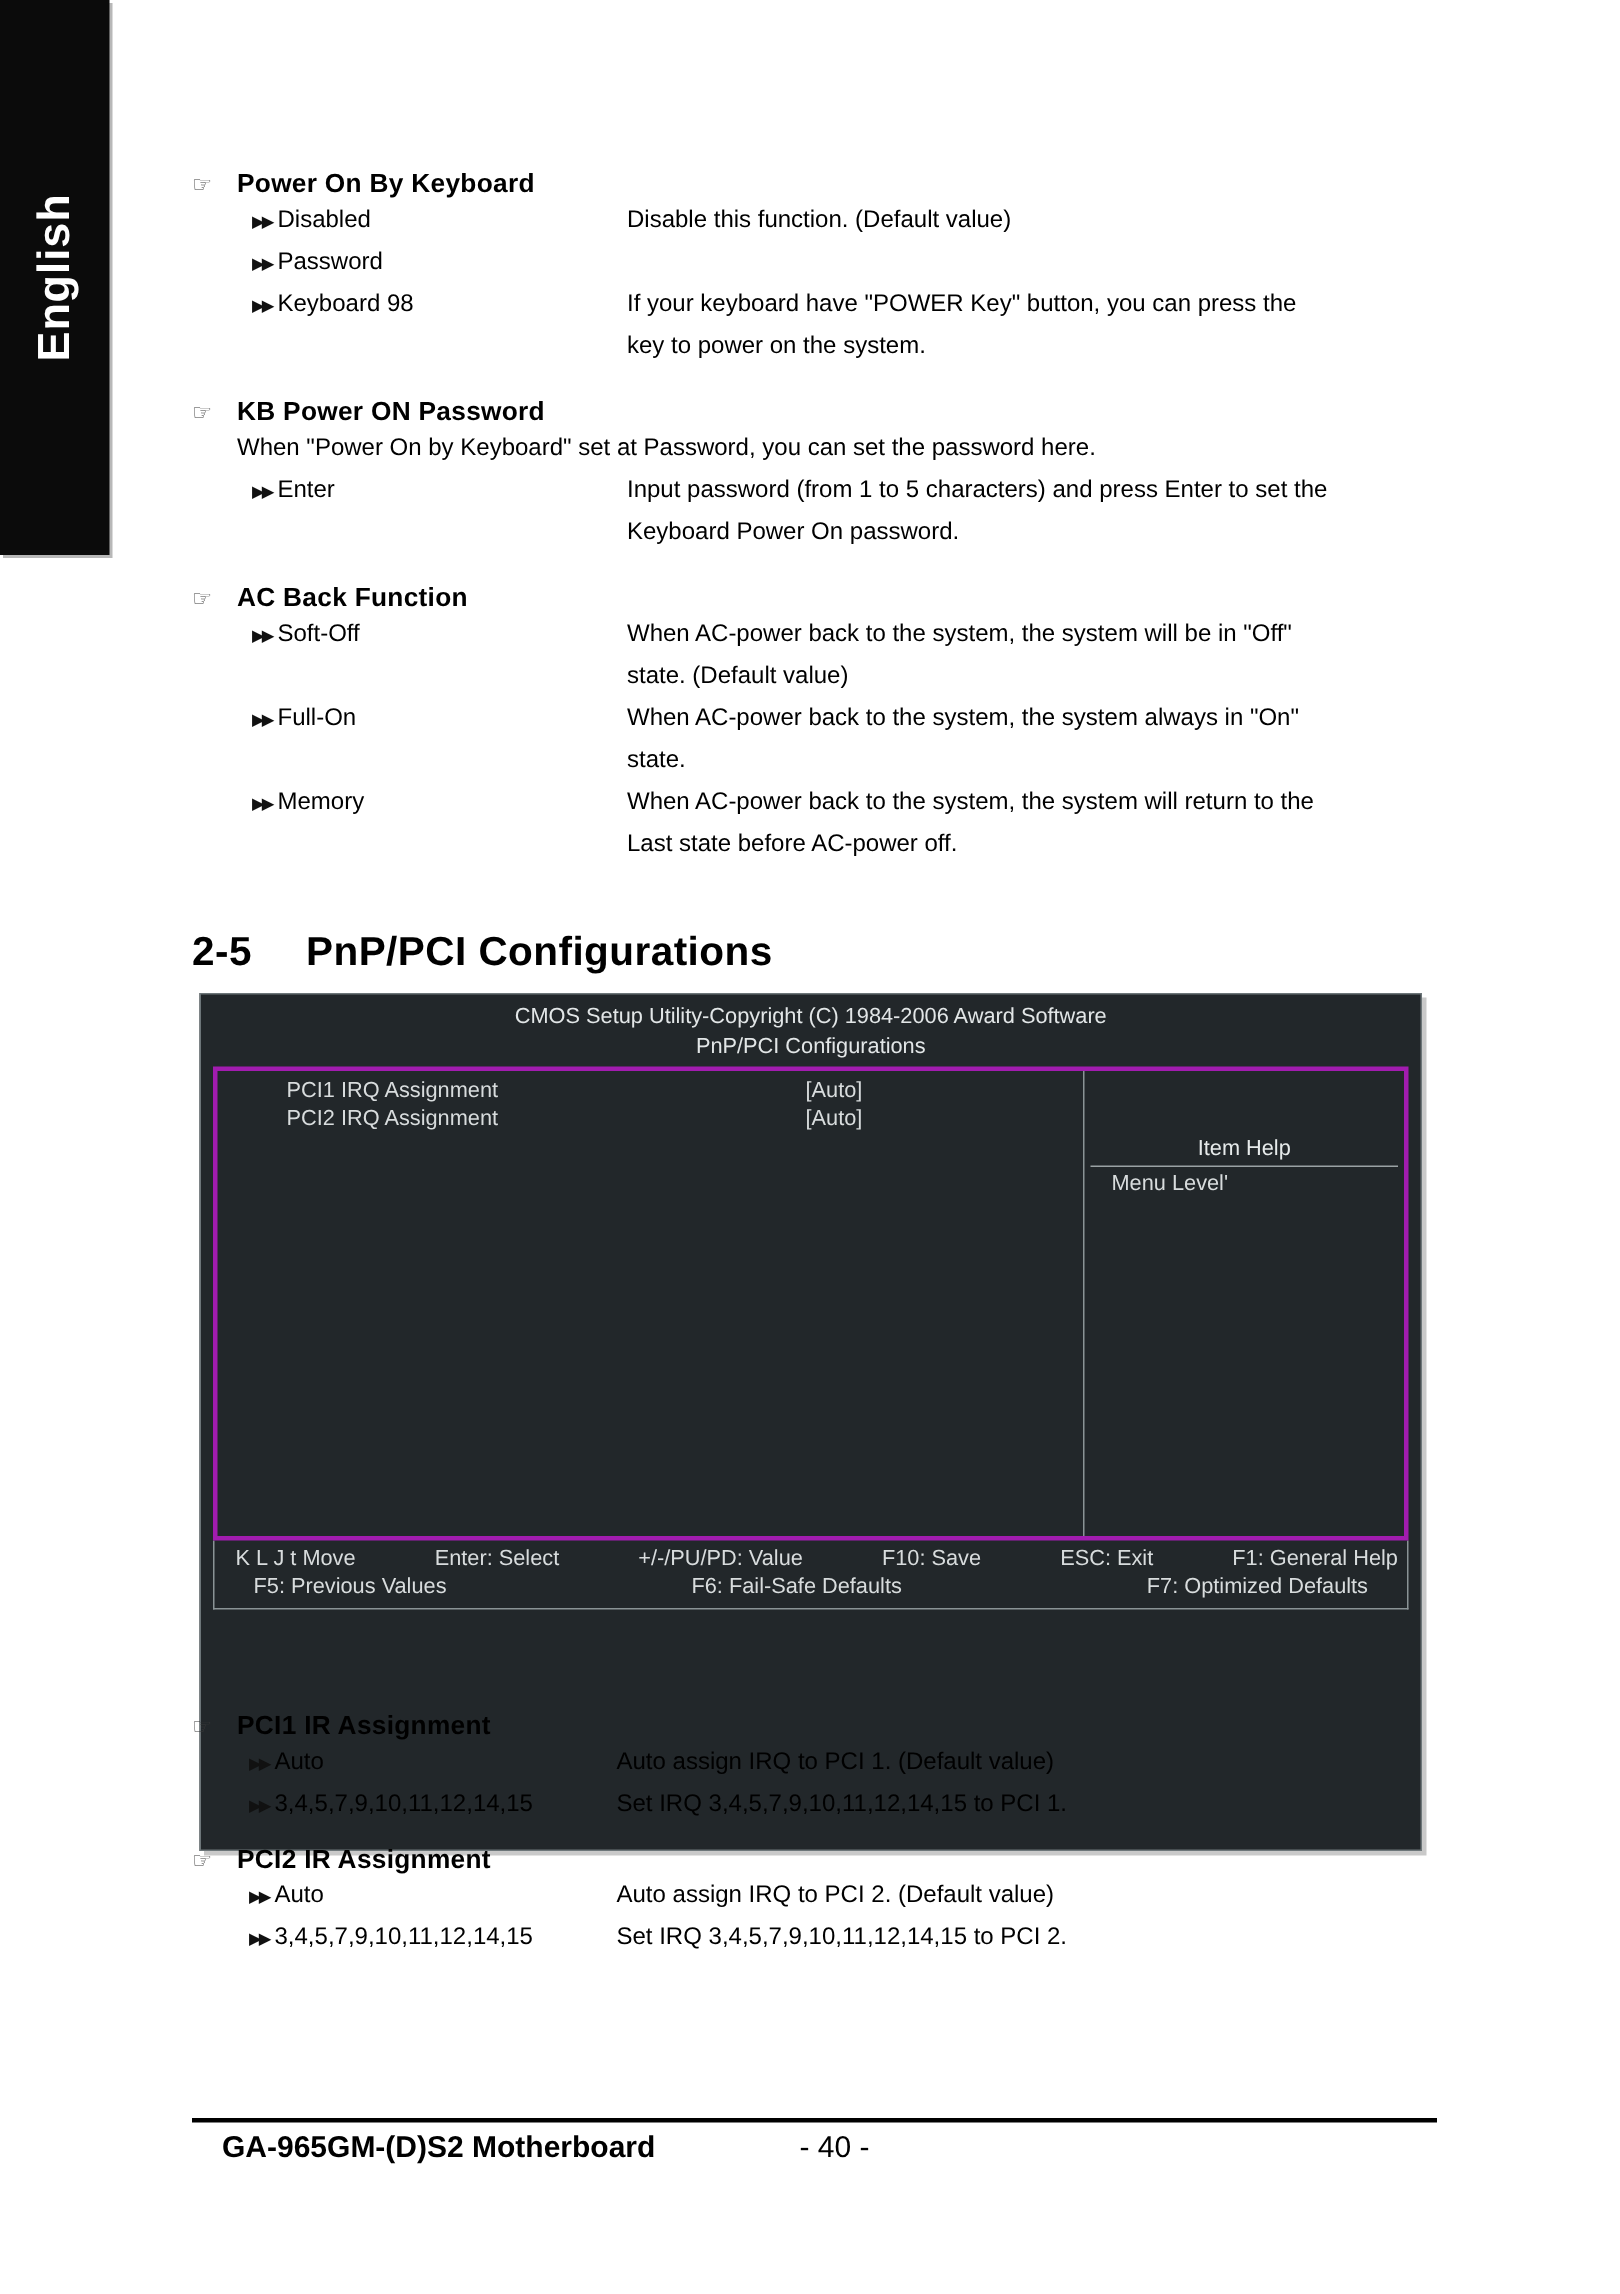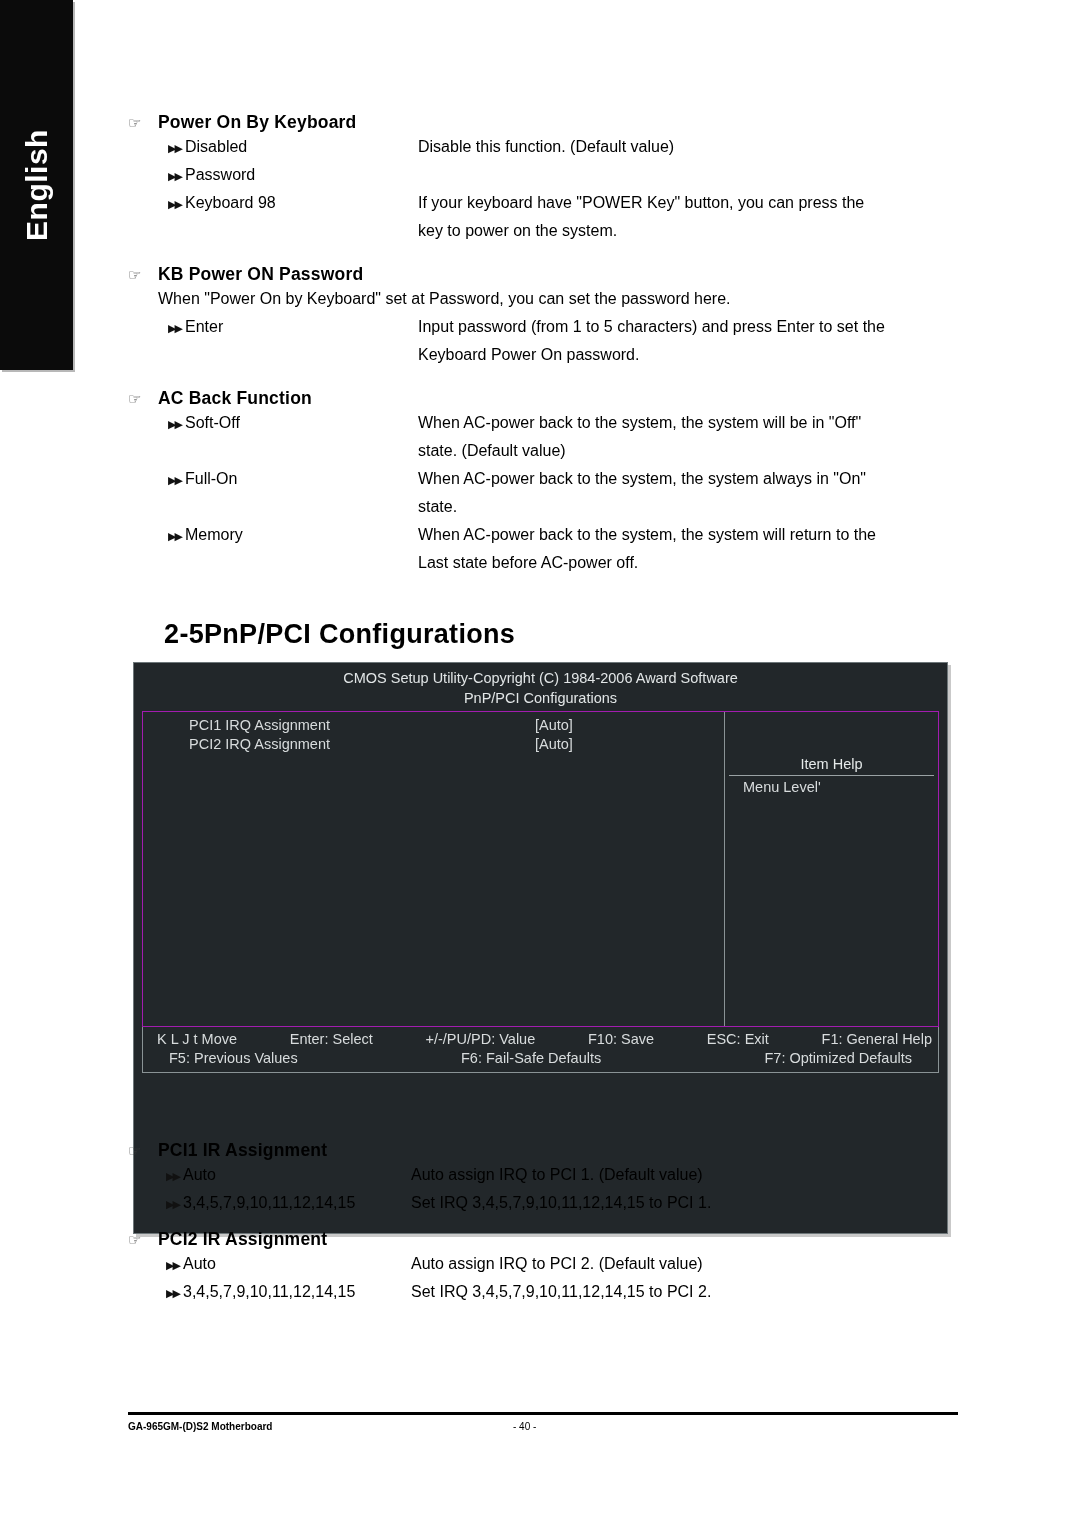--- a/index.html
+++ b/index.html
@@ -107,21 +107,21 @@
   .opt-row.wide .opt-label { flex: 0 0 245px; margin-left: 38px; }
 
   
   #chapter-heading {
     display: flex;
     align-items: baseline;
     font-size: 27px;
     font-weight: bold;
     letter-spacing: 0.3px;
   }
-  #chapter-heading .ch-num { flex: 0 0 76px; text-align: right; }
+  #chapter-heading .ch-num { flex: 0 0 76px; }
 
   
   #bios-screen {
     position: absolute;
     left: 133px;
     top: 662px;
     width: 815px;
     height: 572px;
     background: #22272a;
     border: 1px solid #6d7679;
@@ -135,21 +135,21 @@
     text-align: center;
     font-size: 14.5px;
     line-height: 1.35;
     color: #e2e6e7;
     padding-bottom: 3px;
   }
   #bios-body {
     position: relative;
     display: flex;
     height: 316px;
-    border: 1px solid #a21caf;
+    border: 3px solid #a21caf;
     box-sizing: border-box;
   }
   #bios-main {
     flex: 1 1 auto;
     position: relative;
     padding: 4px 0 0 0;
     border-right: 1px solid #8a9395;
   }
   .bios-row {
     display: flex;
@@ -205,22 +205,23 @@
     top: 1412px;
     width: 830px;
   }
   #page-footer .rule {
     height: 3px;
     background: #000;
     margin-bottom: 6px;
   }
   #page-footer .frow {
     display: flex;
-    font-size: 10px;
+    font-size: 20px;
     font-weight: bold;
+    margin-left: 20px;
   }
   #page-footer .fname { flex: 0 0 385px; }
   #page-footer .fpage { flex: 0 0 auto; font-weight: normal; }
 </style>
 </head>
 <body>
 
 <div id="lang-tab">
   <span class="lang-label">English</span>
 </div>

